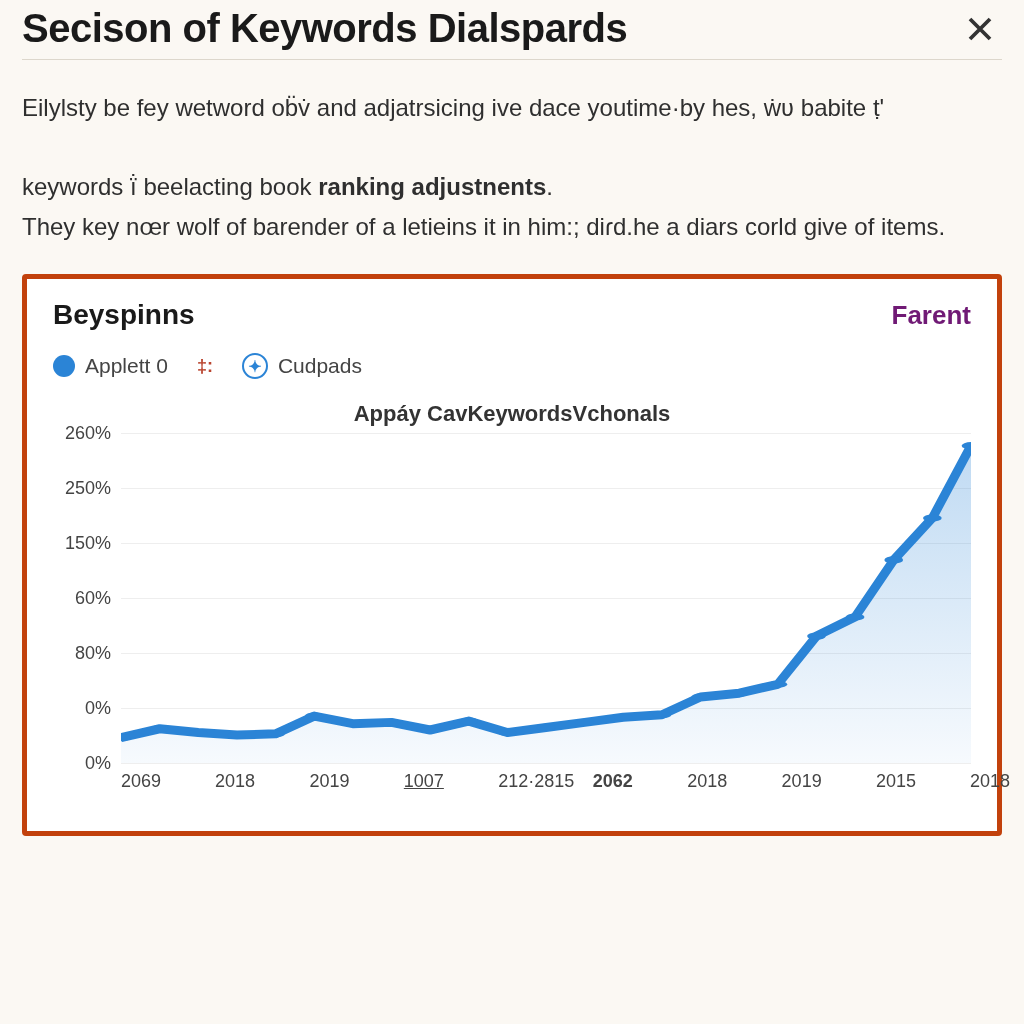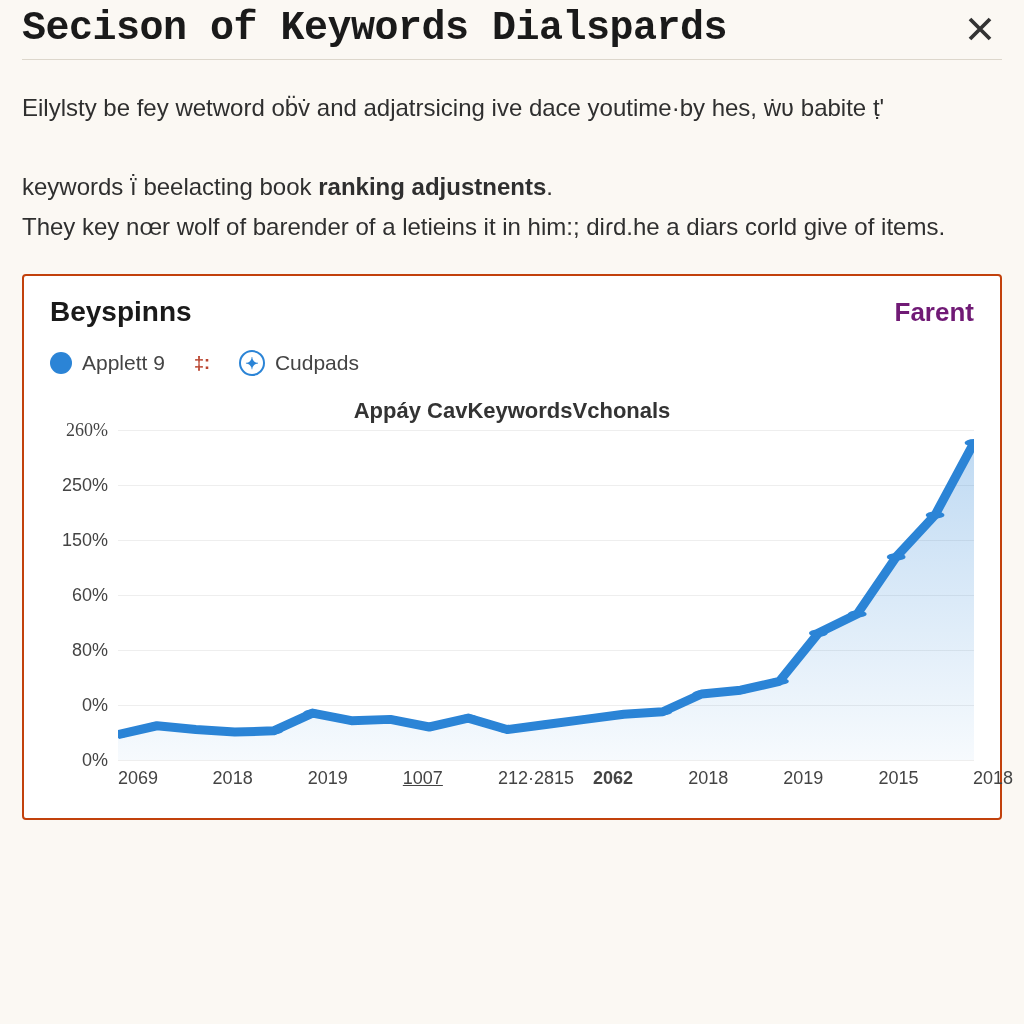--- a/index.html
+++ b/index.html
@@ -23,21 +23,20 @@
     align-items: center;
     justify-content: space-between;
     border-bottom: 1px solid #ddd7cc;
     padding-bottom: 8px;
   }
   .title {
     font-size: 40px;
     font-weight: 700;
     letter-spacing: -0.5px;
     color: #1a1a1a;
-    font-family: Liberation Mono, monospace;
   }
   .close-btn {
     width: 44px; height: 44px;
     display: flex; align-items: center; justify-content: center;
     cursor: pointer;
     color: #333;
   }
   .close-btn svg { width: 30px; height: 30px; stroke: #333; stroke-width: 3; }
 
   .body-text {
@@ -45,23 +44,23 @@
     font-size: 24px;
     line-height: 1.65;
     color: #2f2f2f;
     max-width: 960px;
   }
   .body-text .bold { font-weight: 700; }
 
   .card {
     margin-top: 28px;
     background: #fff;
-    border: 2px solid #c2410c;
+    border: 5px solid #c2410c;
     border-radius: 4px;
-    padding: 20px 26px 18px 26px;
+    padding: 20px 26px 28px 26px;
   }
   .card-header {
     display: flex;
     justify-content: space-between;
     align-items: center;
     margin-bottom: 22px;
   }
   .card-title {
     font-size: 28px;
     font-weight: 700;
@@ -157,40 +156,40 @@
 
   <div class="card">
     <div class="card-header">
       <div class="card-title">Beyspinns</div>
       <div class="card-right">Farent</div>
     </div>
 
     <div class="legend">
       <div class="item">
         <span class="dot-solid"></span>
-        <span>Applett 9</span>
+        <span>Applett 0</span>
       </div>
       <div class="item">
         <span class="icon-plus">‡:</span>
       </div>
       <div class="item">
         <span class="dot-outline">✦</span>
         <span>Cudpads</span>
       </div>
     </div>
 
     <div class="tabs">
       <span>Appáy Cav</span>
       <span>Keywords</span>
       <span>Vchonals</span>
     </div>
 
     <div class="chart-wrap">
       <div class="y-axis" id="y-axis">
-          <div class="y-tick" style="top: 0%; font-family: Liberation Serif, serif;">260%</div>
+          <div class="y-tick" style="top: 0%;">260%</div>
           <div class="y-tick" style="top: 16.6667%;">250%</div>
           <div class="y-tick" style="top: 33.3333%;">150%</div>
           <div class="y-tick" style="top: 50%;">60%</div>
           <div class="y-tick" style="top: 66.6667%;">80%</div>
           <div class="y-tick" style="top: 83.3333%;">0%</div>
           <div class="y-tick" style="top: 100%;">0%</div>
         </div>
       <div class="grid" id="grid">
           <div class="grid-line" style="top: 0%;"></div>
           <div class="grid-line" style="top: 16.6667%;"></div>

